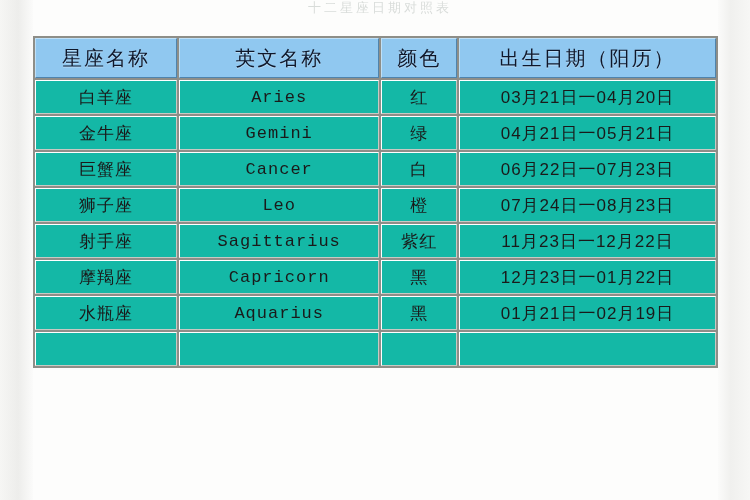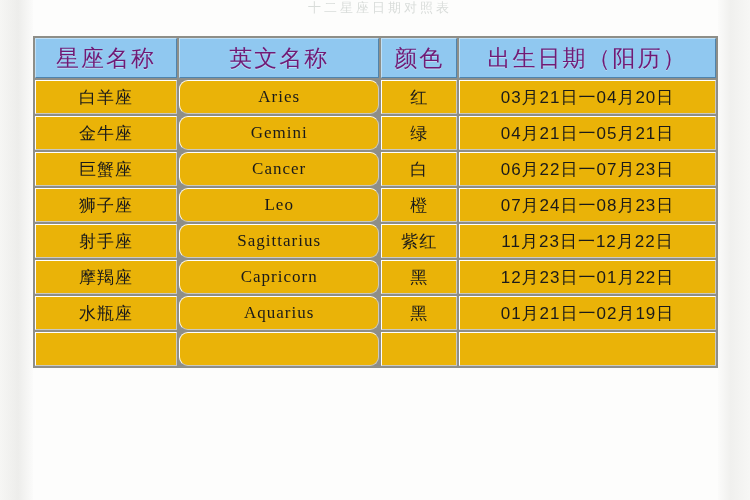--- a/index.html
+++ b/index.html
@@ -81,54 +81,53 @@
   }
 
   
   #zodiac-table thead th {
     height: 38px;
     background: #90c8f0;
     border-top: 1px solid #bfe0f7;
     border-left: 1px solid #bfe0f7;
     border-right: 1px solid #4f84ad;
     border-bottom: 1px solid #4f84ad;
-    font-size: 23px;
+    font-size: 20px;
     font-weight: normal;
     letter-spacing: 2px;
-    color: #701a75;
+    color: #0f172a;
     text-shadow: 0 1px 0 rgba(255,255,255,.35);
     white-space: nowrap;
     margin-left: 8px;
   }
 
   
   #zodiac-table tbody td {
     height: 32px;
-    background: #eab308;
+    background: #14b8a6;
     border-top: 1px solid #ffffff;
     border-left: 1px solid #ffffff;
     border-right: 1px solid #c9c9c3;
     border-bottom: 1px solid #c9c9c3;
     font-size: 17px;
     letter-spacing: 1px;
     white-space: nowrap;
   }
 
   
   .col-name  { width: 135px; }
   .col-en    { width: 190px; }
   .col-color { width: 72px;  }
   .col-date  { width: 244px; }
 
   
   td.cell-en {
-    font-family: Liberation Serif, serif;
+    font-family: Liberation Mono, monospace;
     font-size: 15px;
     letter-spacing: 0.5px;
-    border-radius: 9px;
   }
 
   
   td.cell-date {
     font-size: 17px;
     letter-spacing: 0.5px;
   }
 
   
   tr.row-clipped td {

